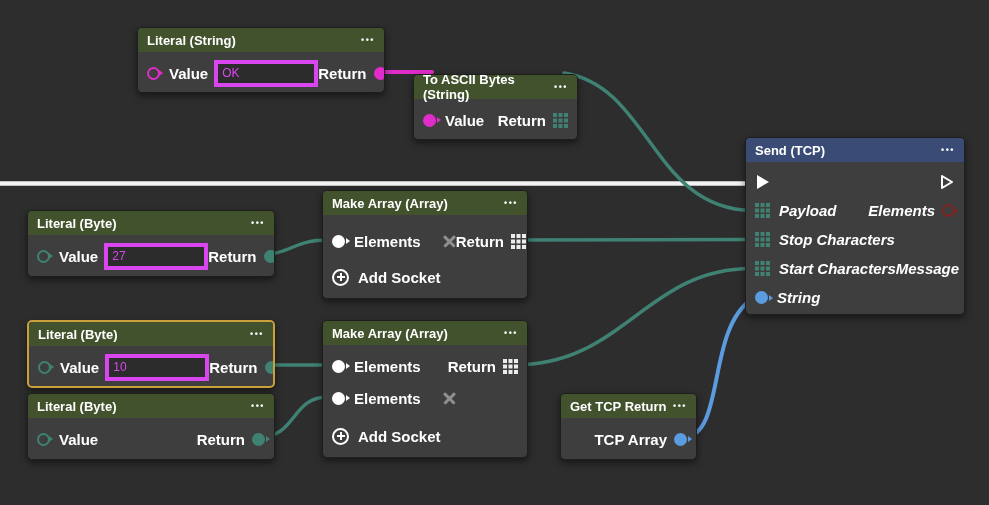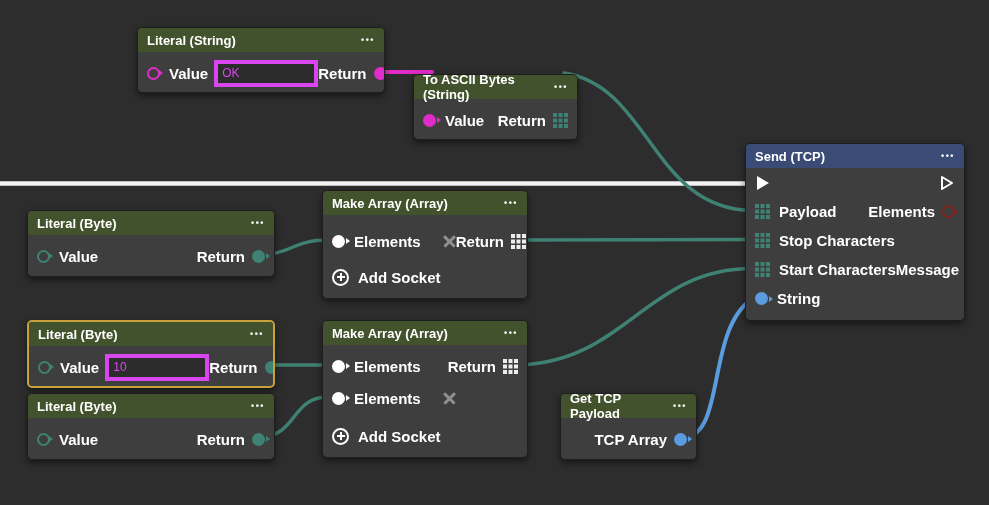--- a/index.html
+++ b/index.html
@@ -115,26 +115,26 @@
       <span class="socket s-magenta-fill gap9"></span>
       <span class="lbl">Value</span>
       <span class="flex"></span>
       <span class="lbl gap7">Return</span>
       <svg class="grid-icon" width="15" height="15" viewBox="0 0 15 15" fill="#3f8172">
           <use href="#grid9"></use>
         </svg>
     </div>
   </div>
 
-  <div class="node" style="left:745px;top:143px;width:220px;height:178px;">
+  <div class="node" style="left:745px;top:137px;width:220px;height:178px;">
     <div class="node-header hdr-blue">
       <span class="title">Send (TCP)</span>
       <span class="menu-dots">•••</span>
     </div>
-    <div style="">
+    <div style="padding-top:5px;font-style:italic;">
       <div class="body-row row-29">
         <svg class="exec-pin" width="16" height="18">
             <path d="M2,2 L14,9 L2,16 Z" fill="#fff"></path>
           </svg>
         <span class="flex"></span>
         <svg class="exec-pin" width="16" height="18">
             <path d="M3,3 L13,9 L3,15 Z" fill="none" stroke="#fff" stroke-width="2" stroke-linejoin="round"></path>
           </svg>
       </div>
       <div class="body-row row-29">
@@ -169,20 +169,21 @@
   </div>
 
   <div class="node" style="left:27px;top:210px;width:248px;height:67px;">
     <div class="node-header hdr-green">
       <span class="title">Literal (Byte)</span>
       <span class="menu-dots">•••</span>
     </div>
     <div class="body-row row-42">
       <span class="socket s-teal-open gap9"></span>
       <span class="lbl gap6">Value</span>
+      <input class="val-input" value="27" style="">
       <span class="flex"></span>
       <span class="lbl gap7">Return</span>
       <span class="socket s-teal-fill"></span>
     </div>
   </div>
 
   <div class="node" style="left:322px;top:190px;width:206px;height:109px;">
     <div class="node-header hdr-green">
       <span class="title">Make Array (Array)</span>
       <span class="menu-dots">•••</span>
@@ -256,21 +257,21 @@
       </div>
       <div class="body-row row-32" style="margin-top:6px;">
         <span class="plus-circle gap9"></span>
         <span class="lbl">Add Socket</span>
       </div>
     </div>
   </div>
 
   <div class="node" style="left:560px;top:393px;width:137px;height:67px;">
     <div class="node-header hdr-green">
-      <span class="title">Get TCP Payload</span>
+      <span class="title">Get TCP Return</span>
       <span class="menu-dots">•••</span>
     </div>
     <div class="body-row row-42">
       <span class="flex"></span>
       <span class="lbl gap7">TCP Array</span>
       <span class="socket s-blue-fill"></span>
     </div>
   </div>
 
 </div>

